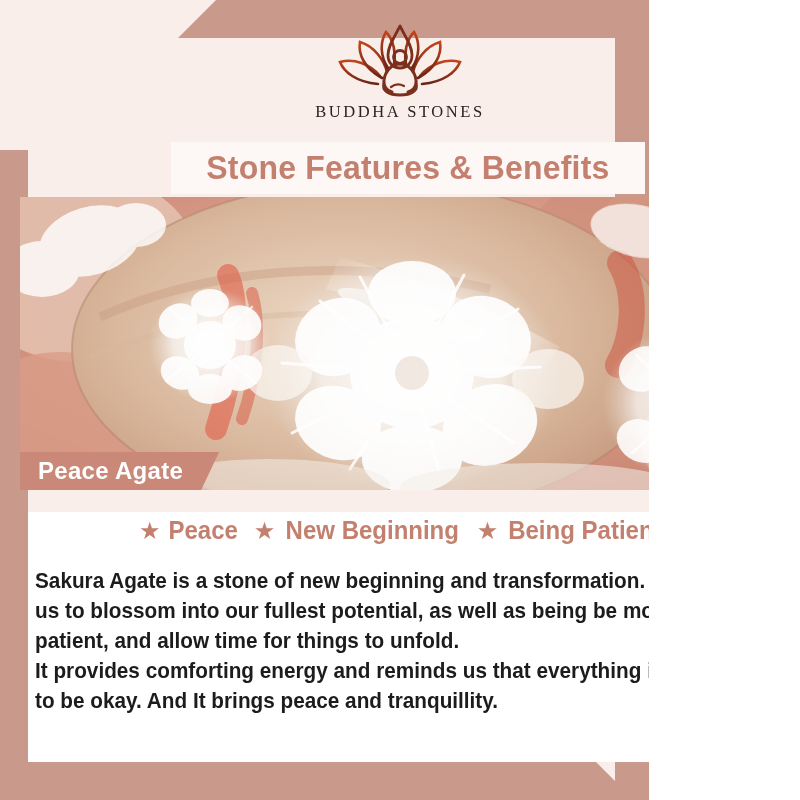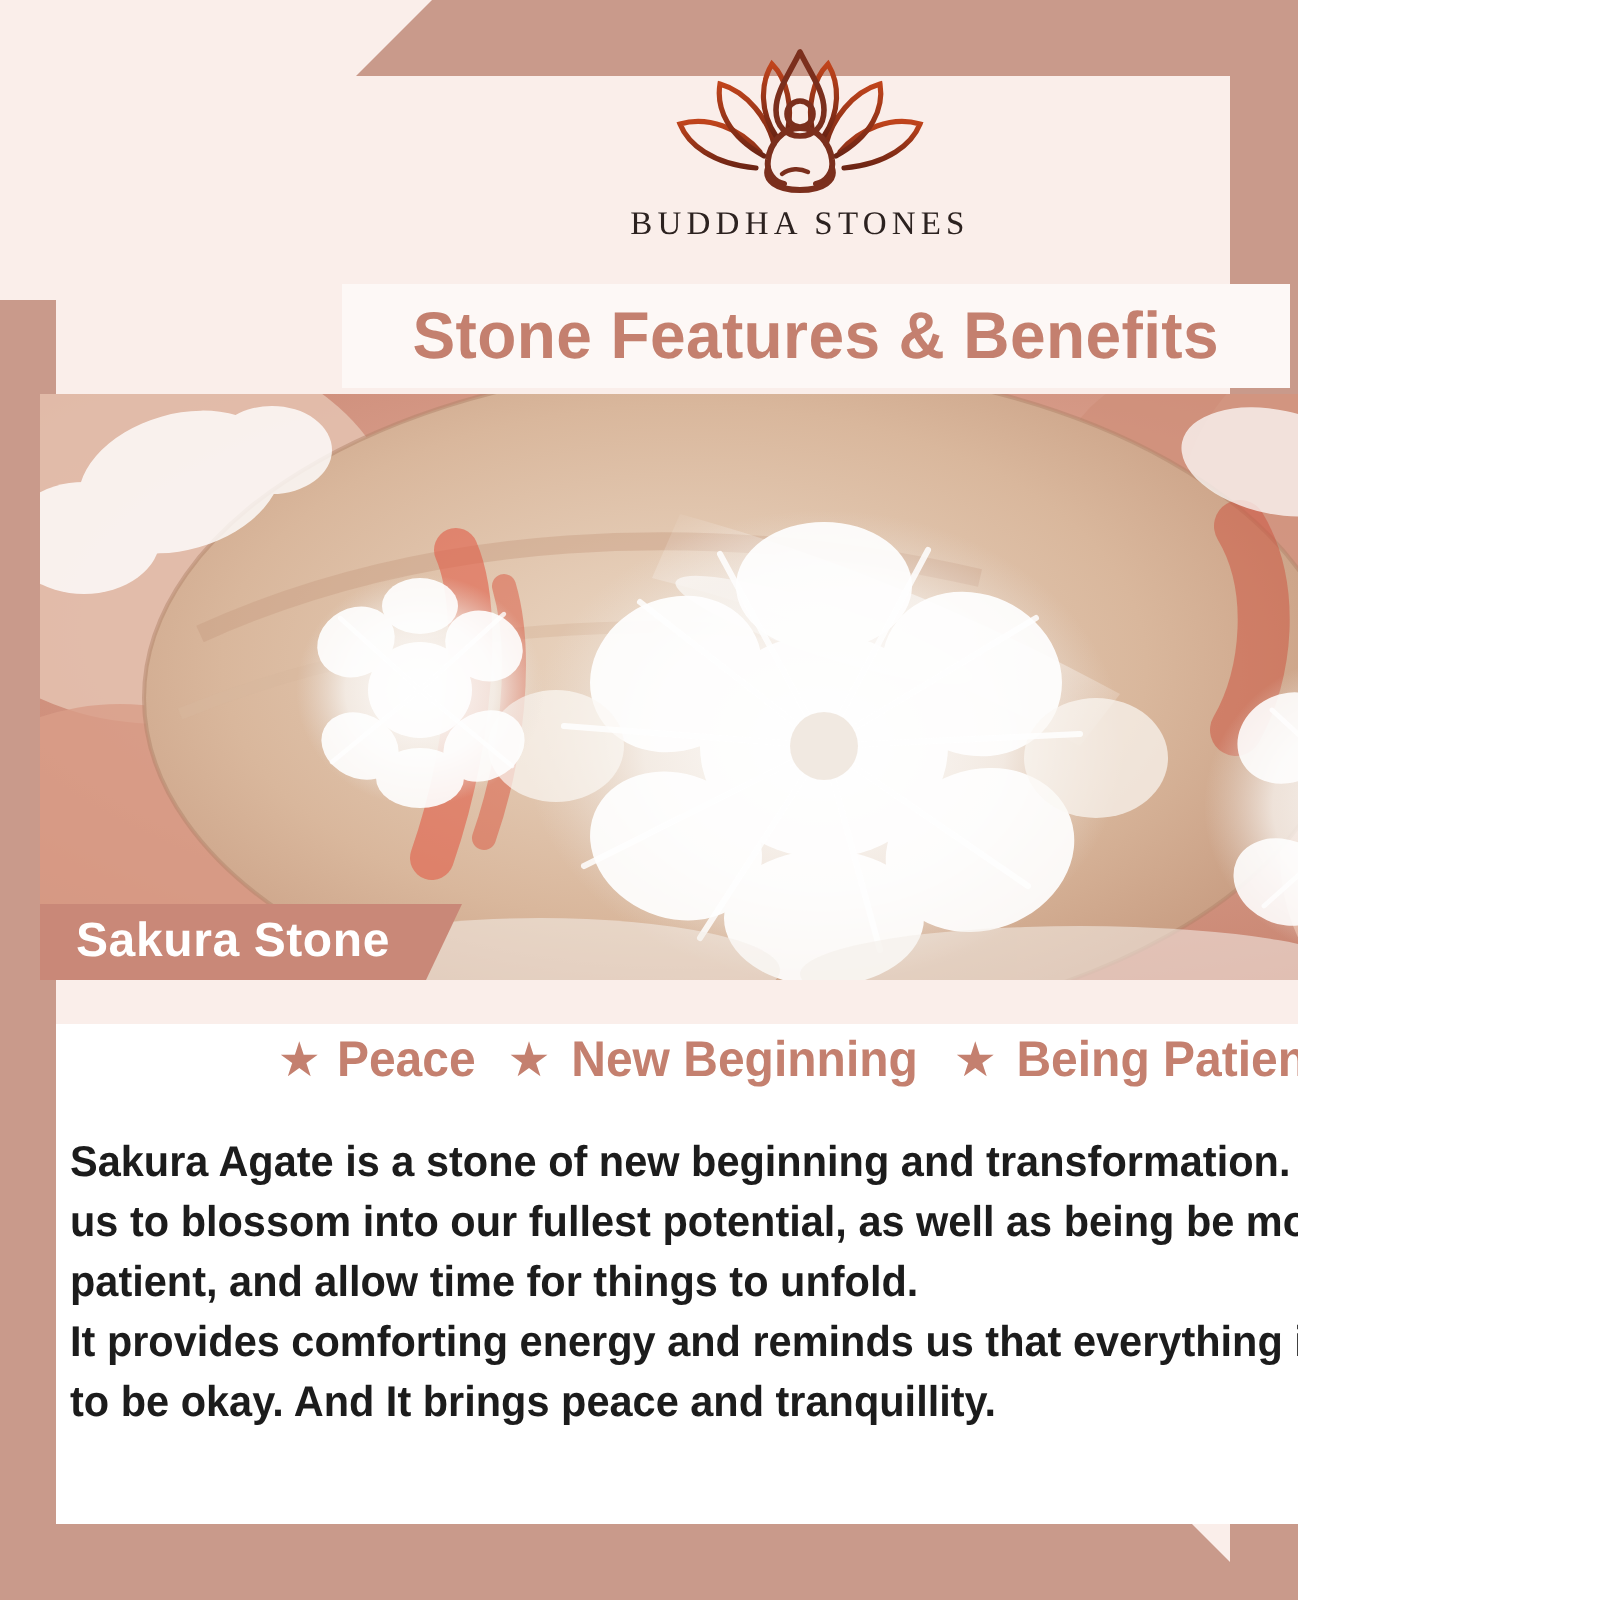--- a/index.html
+++ b/index.html
@@ -363,21 +363,21 @@
       </g>
 
       <g fill="#f4efe9" opacity="0.55">
         <ellipse cx="250" cy="288" rx="120" ry="26"></ellipse>
         <ellipse cx="520" cy="290" rx="140" ry="24"></ellipse>
       </g>
     </svg>
   </div>
 
   <div class="stone-banner">
-    <span class="stone-banner-text">Sakura Stone</span>
+    <span class="stone-banner-text">Peace Agate</span>
   </div>
 
   <div class="panel"></div>
   <div class="panel-tint"></div>
 
   <div class="keywords">
     <div class="kw">
       <span class="kw-star">★</span>
       <span class="kw-label">Peace</span>
     </div>

